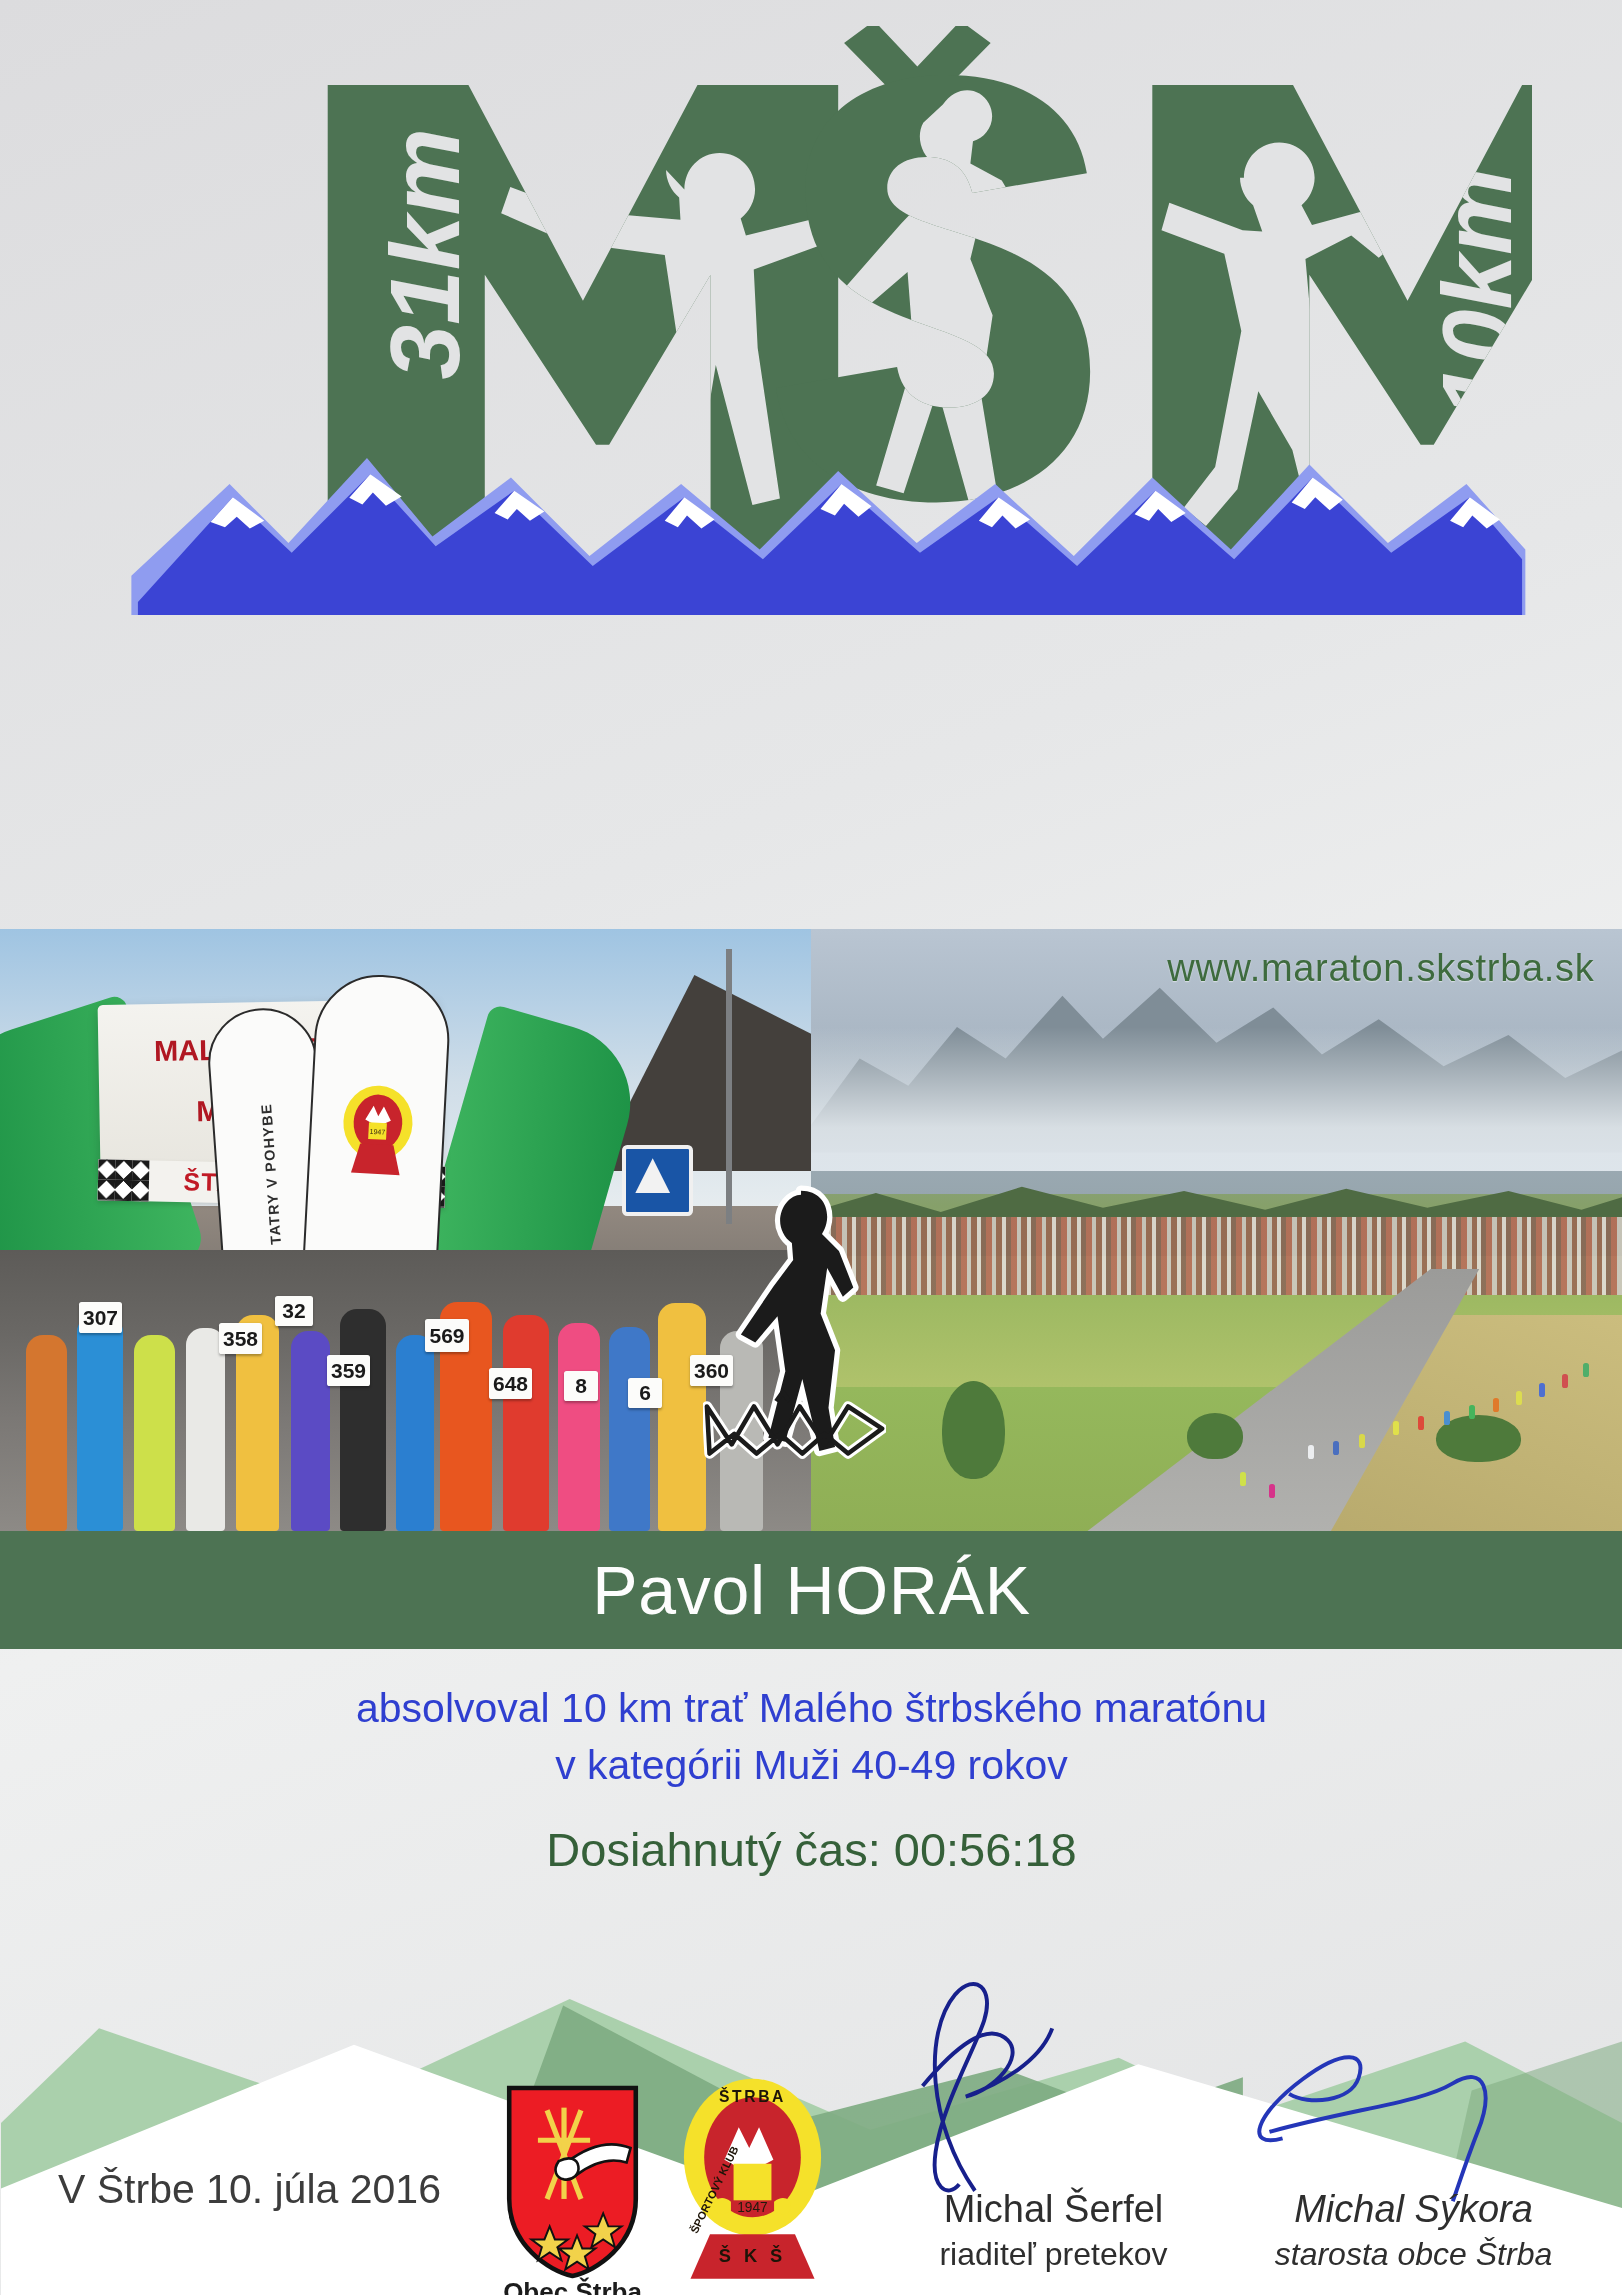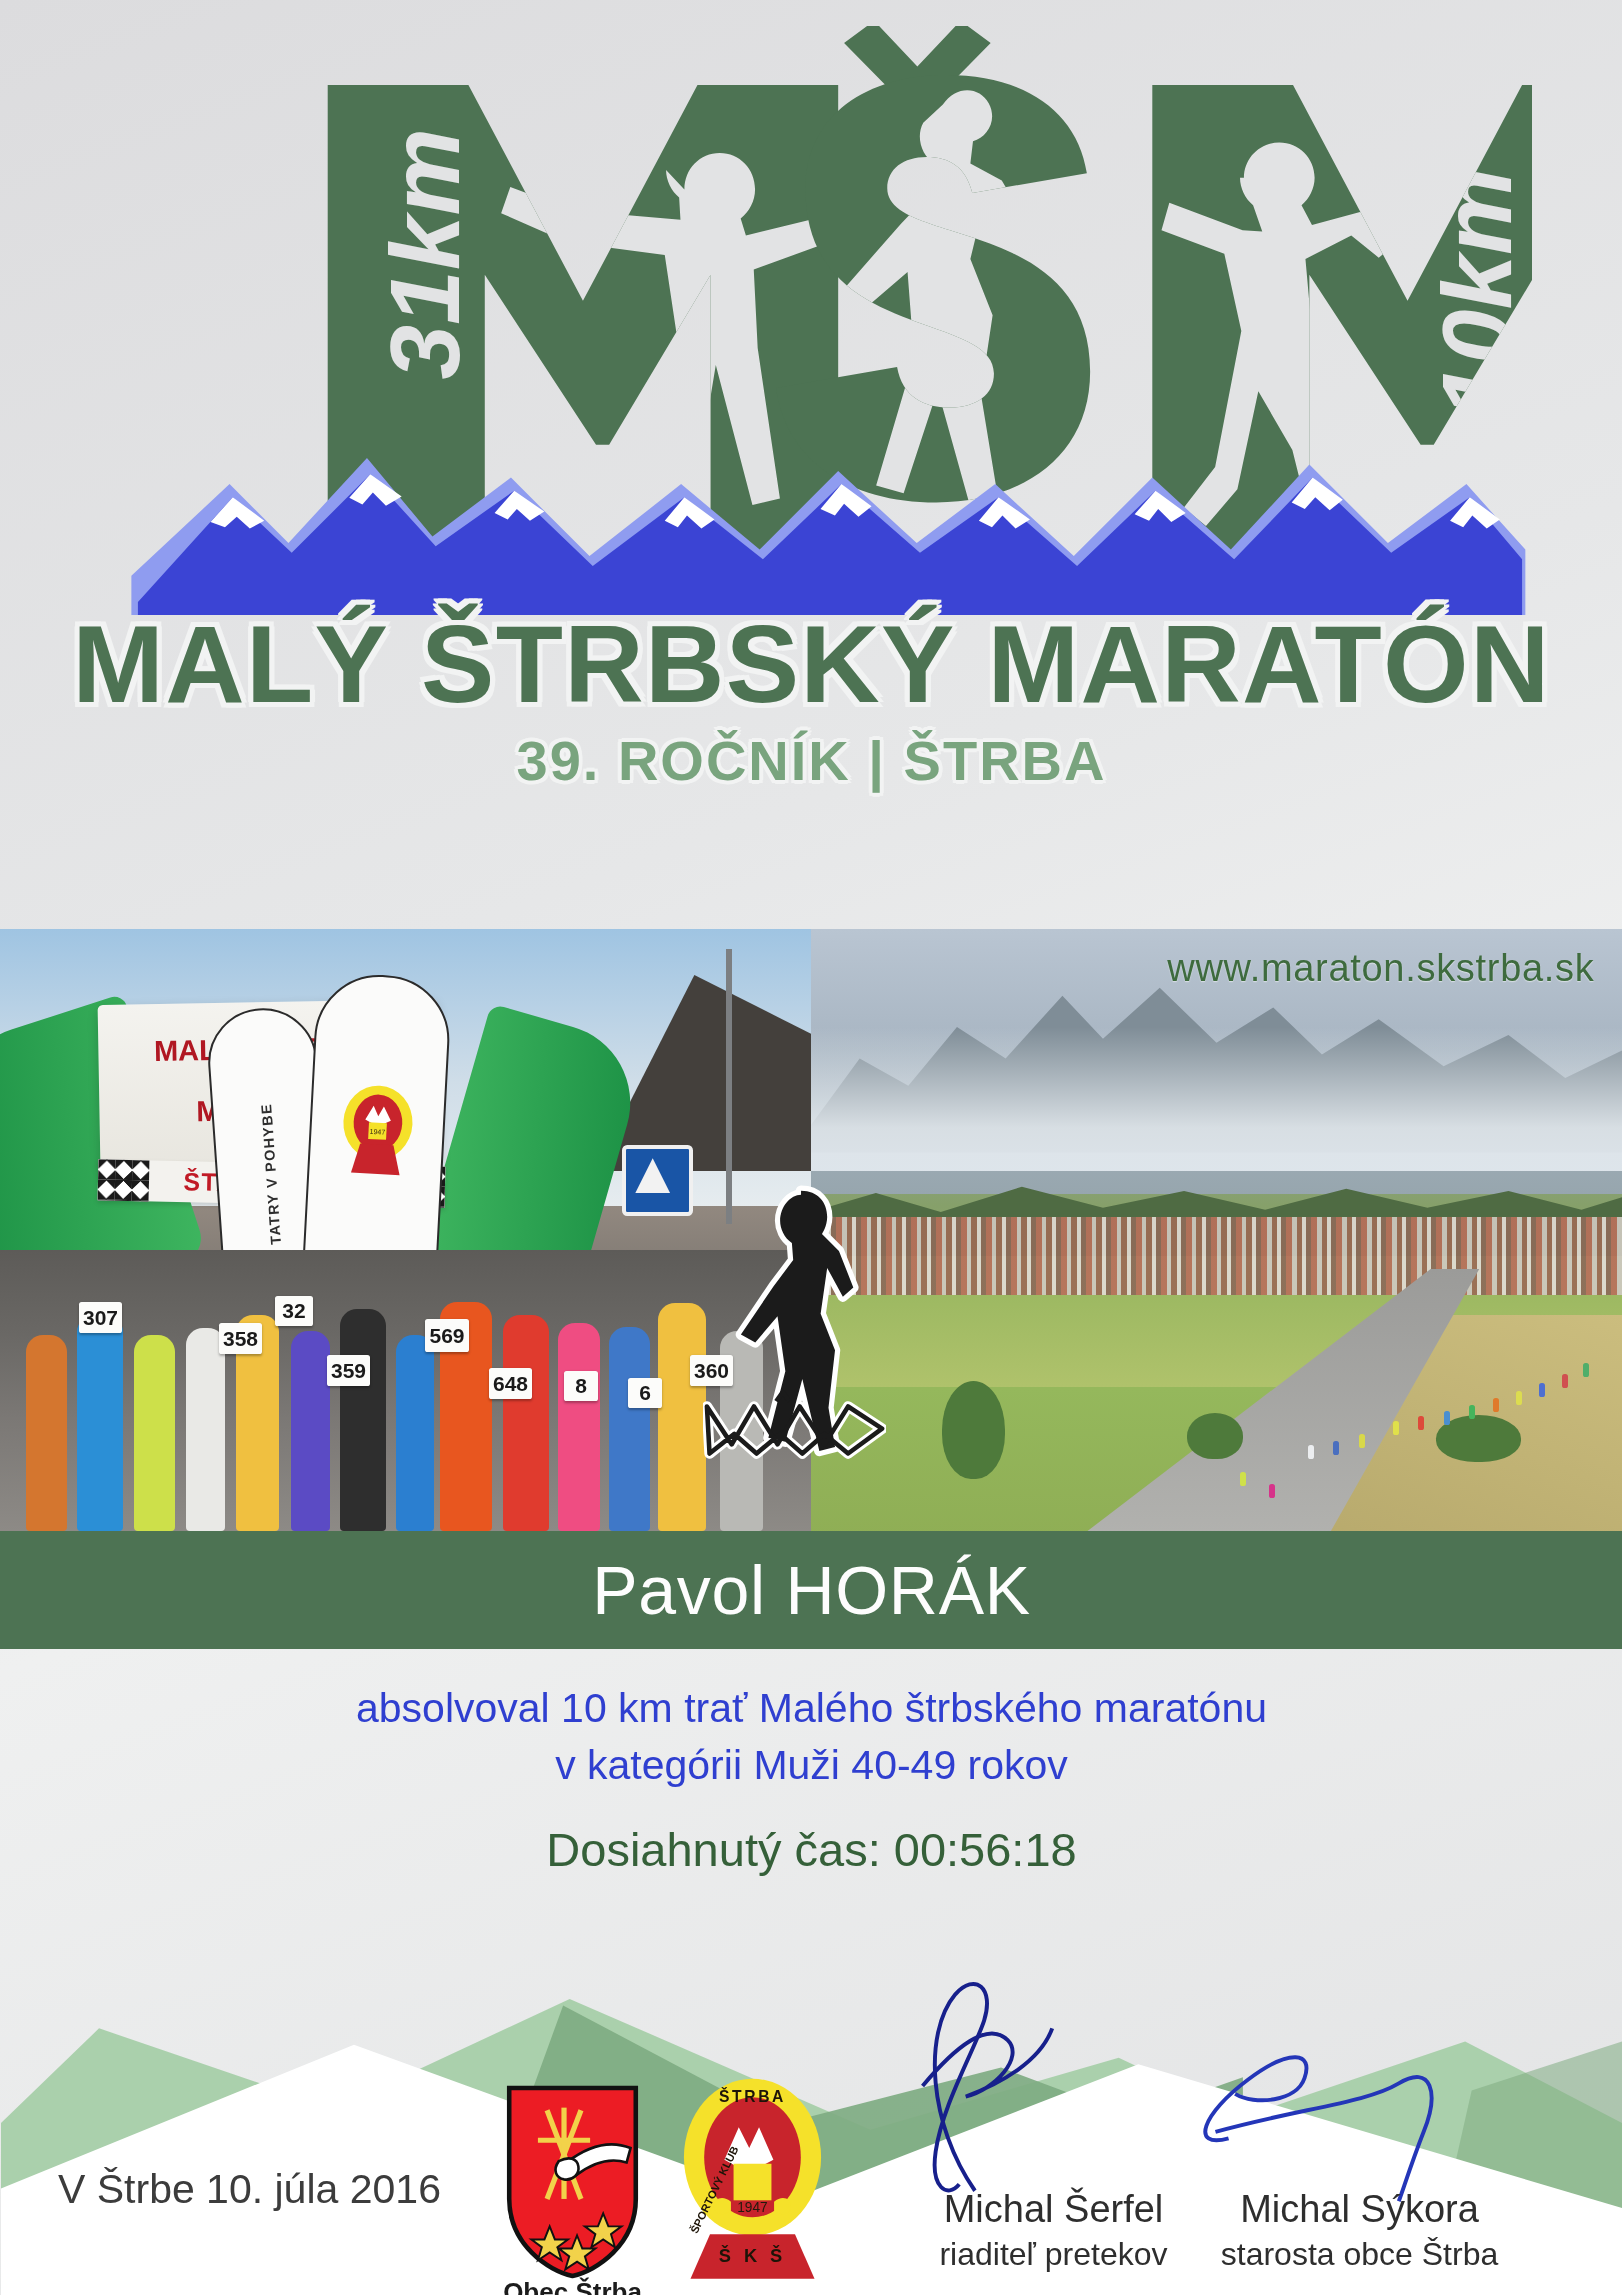--- a/index.html
+++ b/index.html
@@ -126,21 +126,21 @@
   
   .decor{position:absolute;left:0;top:1927px;width:1623px;height:368px;}
   .dec-svg{display:block;}
 
   .footer{position:absolute;left:0;top:2045px;width:1623px;height:251px;}
   .fdate{position:absolute;left:58px;top:121px;font-size:41px;color:#3c3c3c;white-space:nowrap;}
   .crest{position:absolute;left:504px;top:39px;width:137px;height:196px;}
   .crest-cap{position:absolute;left:484px;top:232px;width:177px;text-align:center;font-size:26px;font-weight:bold;color:#1c1c1c;}
   .sks{position:absolute;left:677px;top:26px;width:151px;height:209px;}
   .sig{position:absolute;top:0;width:419px;height:251px;}
-  .sig1{left:844px;} .sig2{left:1150px;}
+  .sig1{left:844px;} .sig2{left:1204px;font-style:italic;}
   .signame{position:absolute;left:0;top:143px;width:100%;text-align:center;font-size:38px;color:#2e2e2e;white-space:nowrap;}
   .sigrole{position:absolute;left:0;top:191px;width:100%;text-align:center;font-size:32px;color:#2e2e2e;white-space:nowrap;}
   .scribble{position:absolute;left:0;top:-77px;width:100%;height:236px;}
 </style>
 </head>
 <body>
 
 <div class="page">
 
   <div class="hero">
@@ -188,24 +188,20 @@
         </g>
 
         <g>
           <path fill="#8f9cf0" d="M60 840 L210 700 L300 790 L420 660 L520 780 L640 690 L760 810 L900 700 L1020 800 L1140 680 L1260 790 L1380 700 L1500 810 L1620 690 L1740 800 L1860 670 L1980 790 L2100 700 L2190 800 L2190 900 L60 900 Z"></path>
           <path fill="#3b44d4" d="M70 880 L215 720 L305 805 L425 685 L525 795 L645 710 L765 825 L905 720 L1025 815 L1145 700 L1265 805 L1385 720 L1505 825 L1625 710 L1745 815 L1865 690 L1985 805 L2105 720 L2185 815 L2185 900 L70 900 Z"></path>
           <path fill="#ffffff" d="M215 720 l-34 38 l22 8 l18 -16 l20 18 l22 -12 Z M425 685 l-32 36 l20 10 l16 -18 l20 20 l24 -14 Z M645 710 l-30 34 l20 10 l14 -16 l20 18 l22 -14 Z M905 720 l-30 36 l20 10 l14 -18 l22 20 l20 -14 Z M1145 700 l-32 38 l22 10 l14 -18 l22 20 l20 -16 Z M1385 720 l-30 36 l20 10 l16 -18 l20 20 l22 -14 Z M1625 710 l-32 36 l22 10 l14 -18 l20 20 l22 -14 Z M1865 690 l-32 38 l20 10 l16 -18 l22 20 l20 -16 Z M2105 720 l-30 36 l20 10 l14 -18 l22 20 l20 -14 Z"></path>
         </g>
       </svg>
     </div>
 
-    <div class="title-block">
-      <div class="maratitle">MALÝ ŠTRBSKÝ MARATÓN</div>
-      <div class="subtitle">39. ROČNÍK | ŠTRBA</div>
-    </div>
   </div>
 
 
   <div class="photos">
 
     <div class="photo photo-left">
       <div class="sky"></div>
       <div class="roof-dark"></div>
       <div class="pole"></div>
       <div class="xing"></div>

